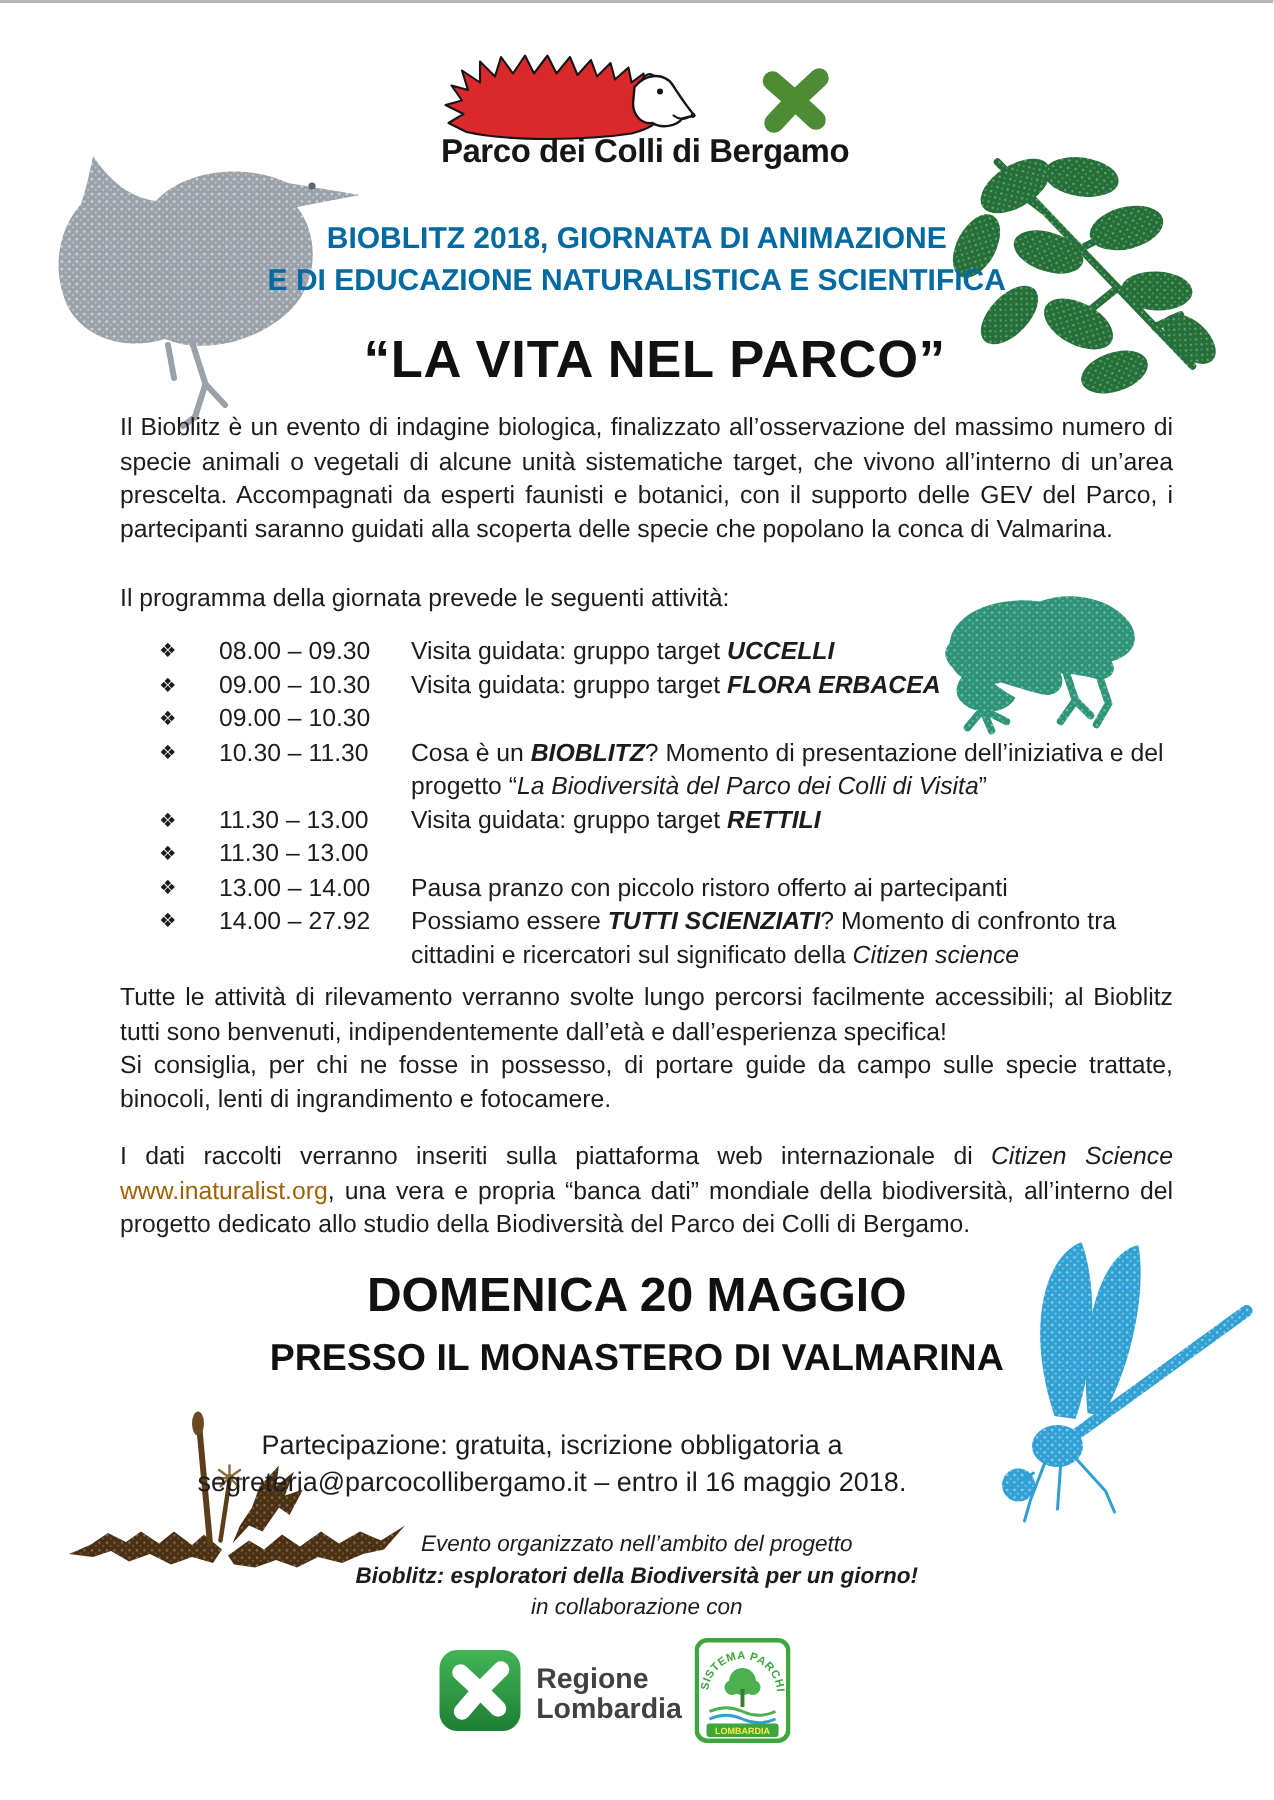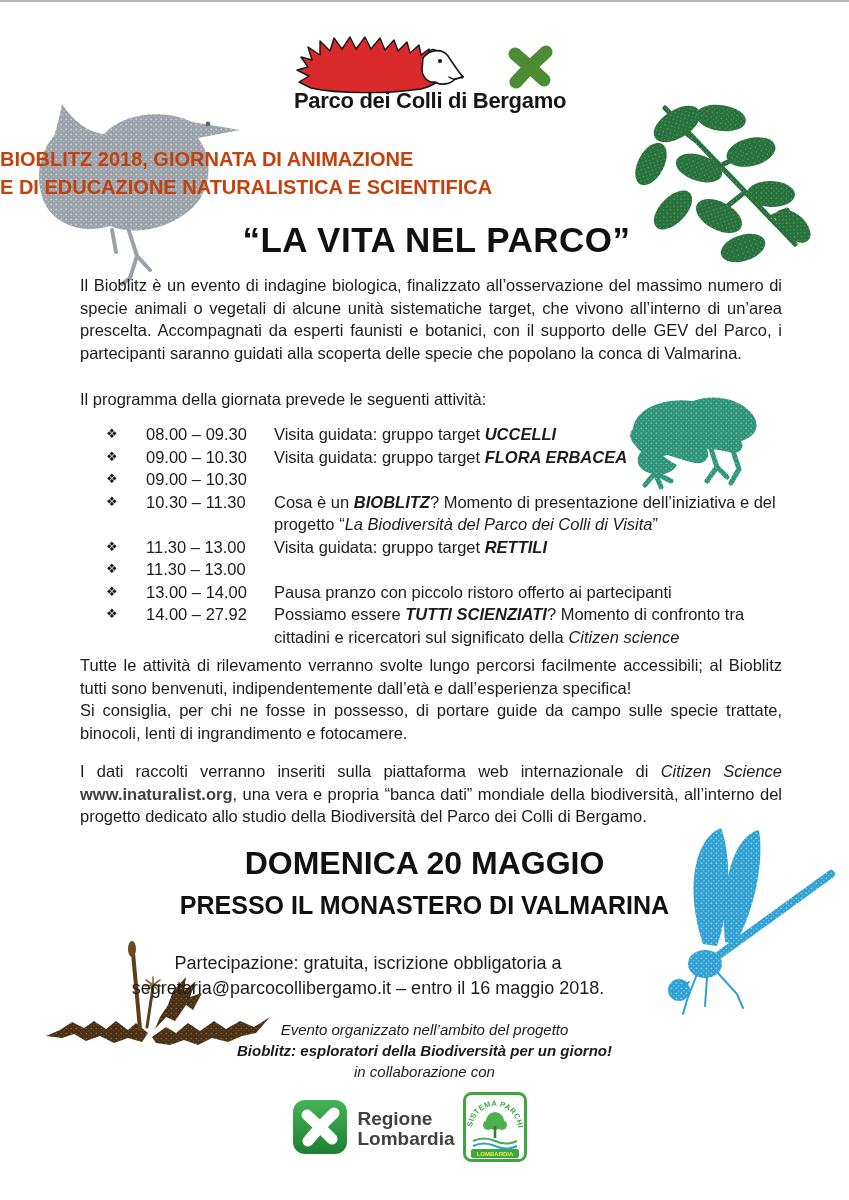--- a/index.html
+++ b/index.html
@@ -11,39 +11,39 @@
   .abs{position:absolute;}
   .illustration{position:absolute; z-index:1;}
   .textlayer{z-index:3;}
 
   
   .hedgehog{left:293px; top:34px; width:178px; height:62px;}
   .park-name{left:270px; top:86px; width:320px; text-align:center;
     font-weight:bold; font-size:22px; letter-spacing:-0.3px; color:#161616;}
   .rosa-top{left:504px; top:40px; width:52px; height:50px;}
 
-  .headline{left:0; top:143px; width:849px; text-align:left;
-    font-weight:bold; font-size:20px; line-height:28px; color:#c2410c;}
+  .headline{left:0; top:143px; width:849px; text-align:center;
+    font-weight:bold; font-size:20px; line-height:28px; color:#0369a1;}
   .main-title{left:0; top:206px; width:849px; text-align:center;
     font-weight:bold; font-size:35px; letter-spacing:0.5px; color:#111;}
 
   
   .col{left:80px; width:702px;}
   .bodytext{font-size:16.5px; line-height:22.5px;}
   .justify{text-align:justify;}
   .intro{top:272px;}
   .program-heading{top:386px;}
   .program-list{top:421px; list-style:none; margin:0; padding:0;}
   .program-list li{display:flex; align-items:flex-start;}
   .bullet{width:24px; margin-left:26px; font-size:13px; line-height:22.5px; flex:none;}
   .time{width:128px; flex:none;margin-left:16px;}
   .desc{flex:1;}
   .accessibility{top:652px;}
   .data-platform{top:758px;}
-  .link{color:#404040; font-weight:bold;}
+  .link{color:#a16207; font-weight:normal;}
 
   
   .event-date{left:0; top:843px; width:849px; text-align:center;
     font-weight:bold; font-size:32px; color:#111;}
   .event-location{left:0; top:889px; width:849px; text-align:center;
     font-weight:bold; font-size:25px; color:#111;}
   .participation{left:0; top:949px; width:736px; text-align:center;
     font-size:18px; line-height:25px;}
 
   .footer-note{left:0; top:1017px; width:849px; text-align:center;

